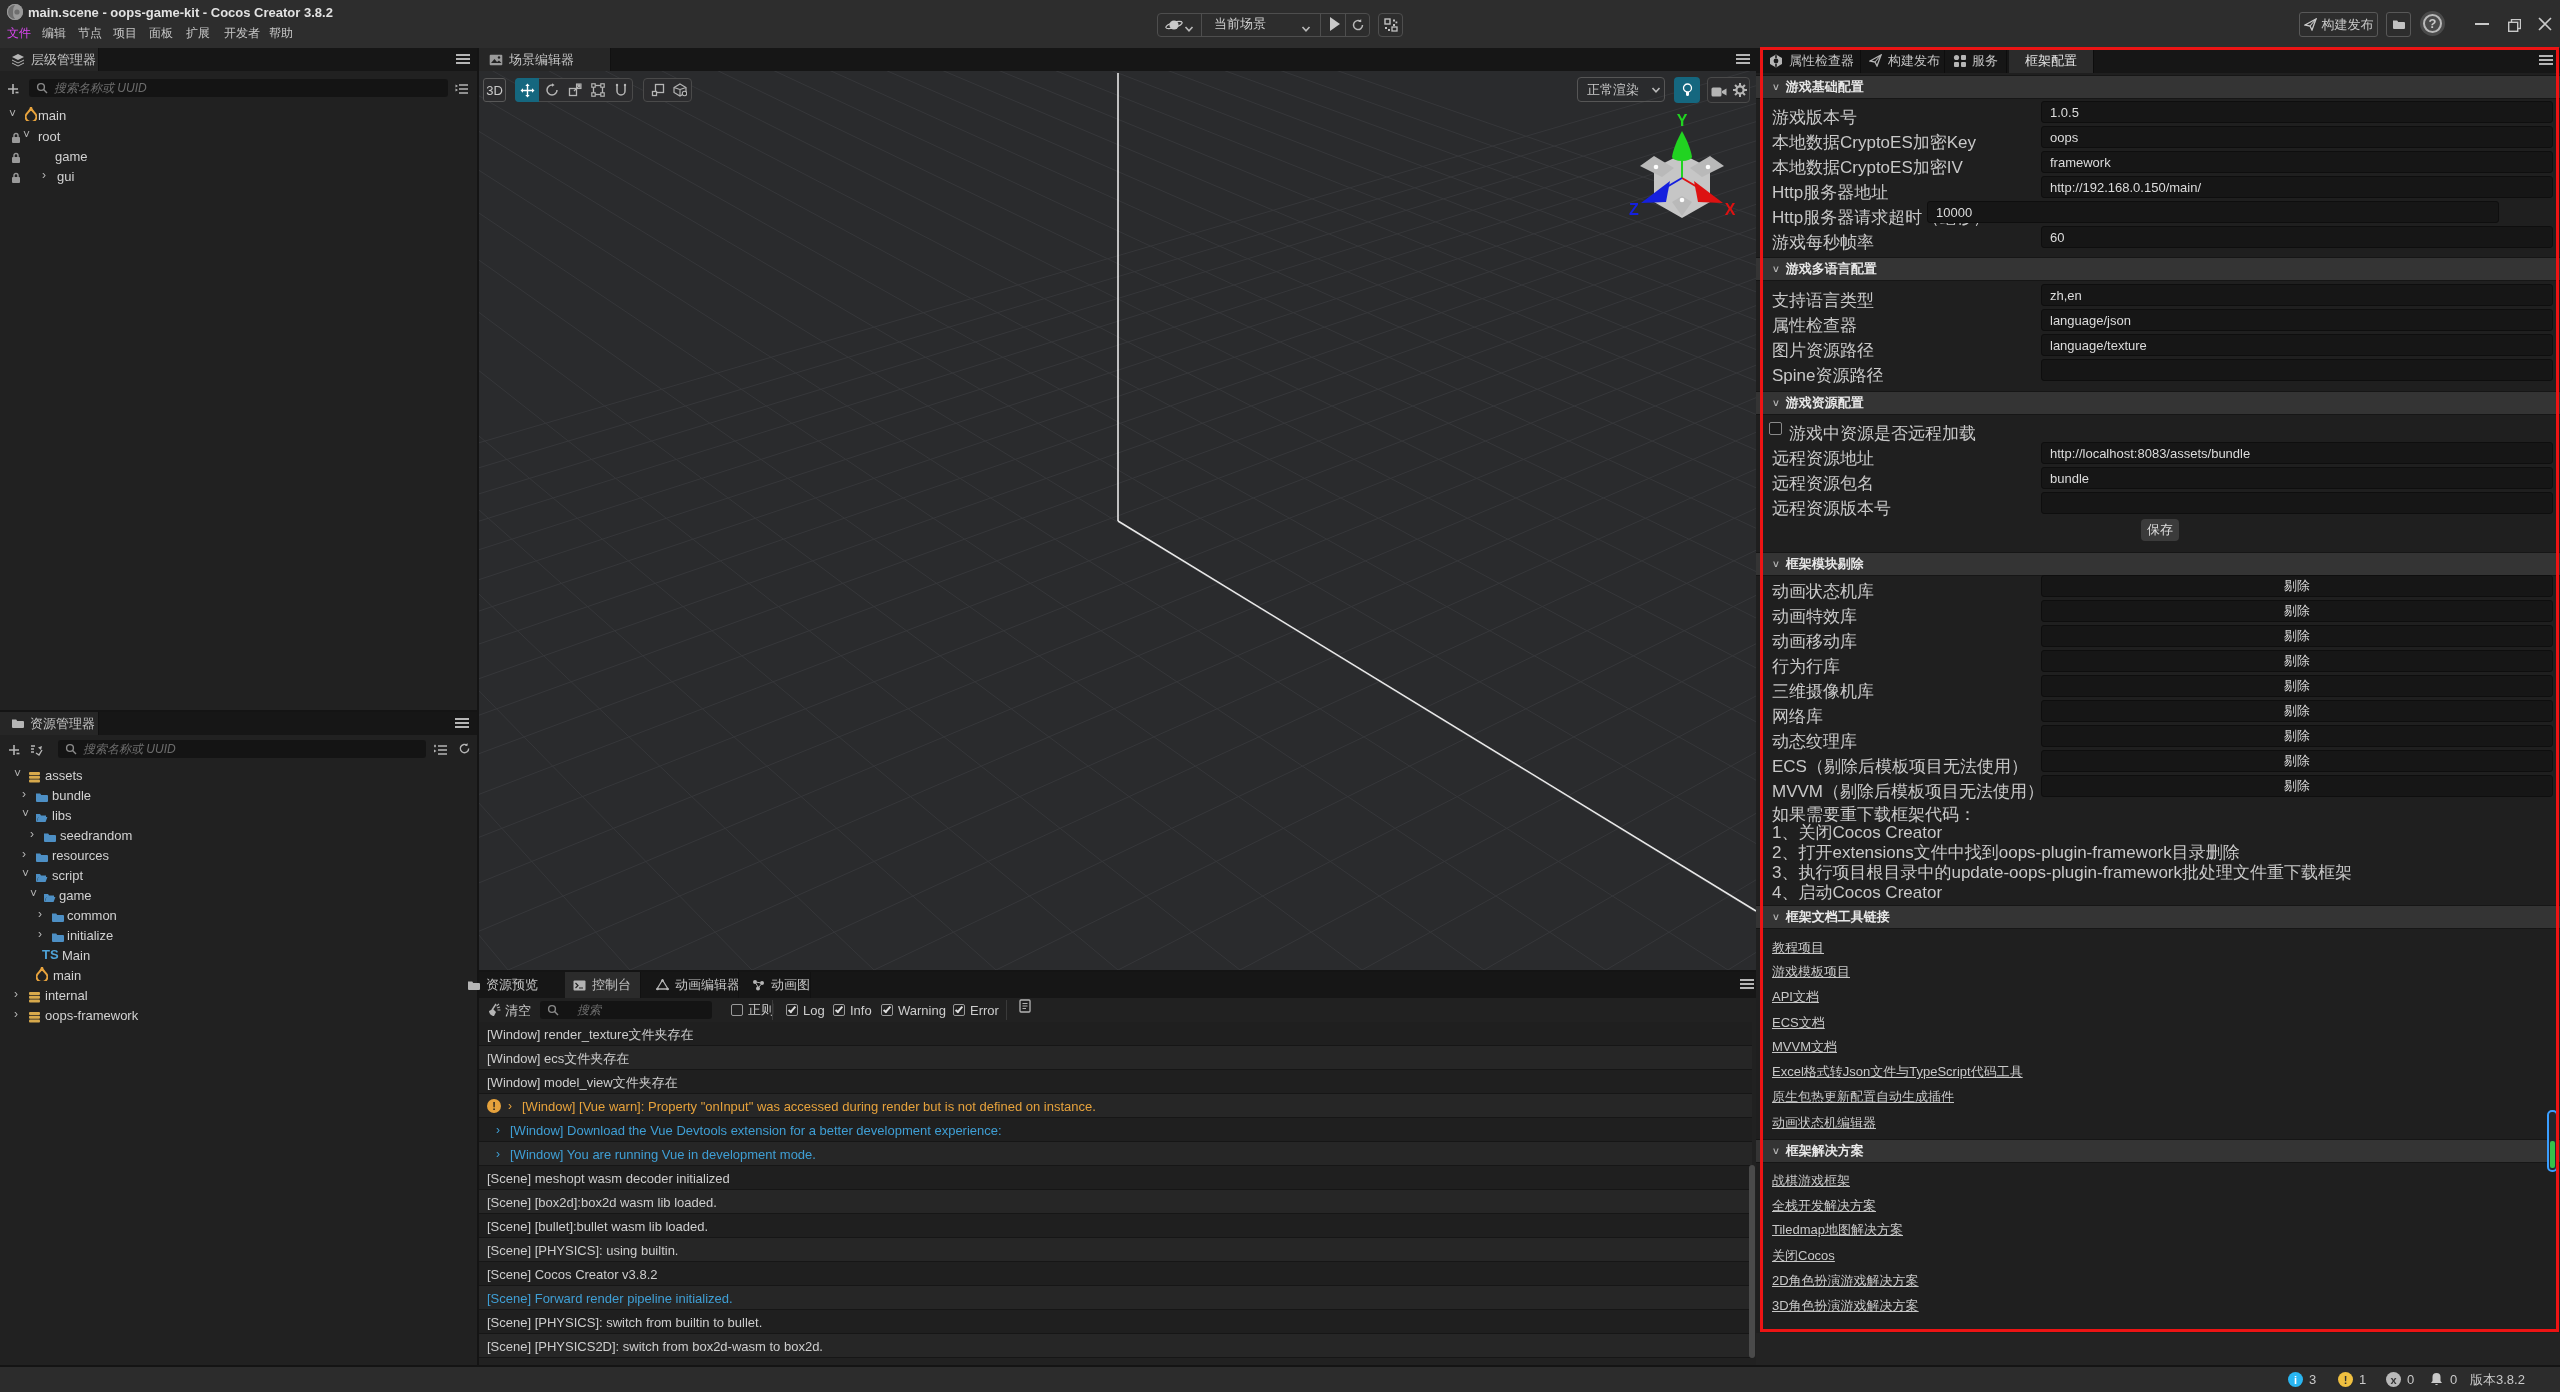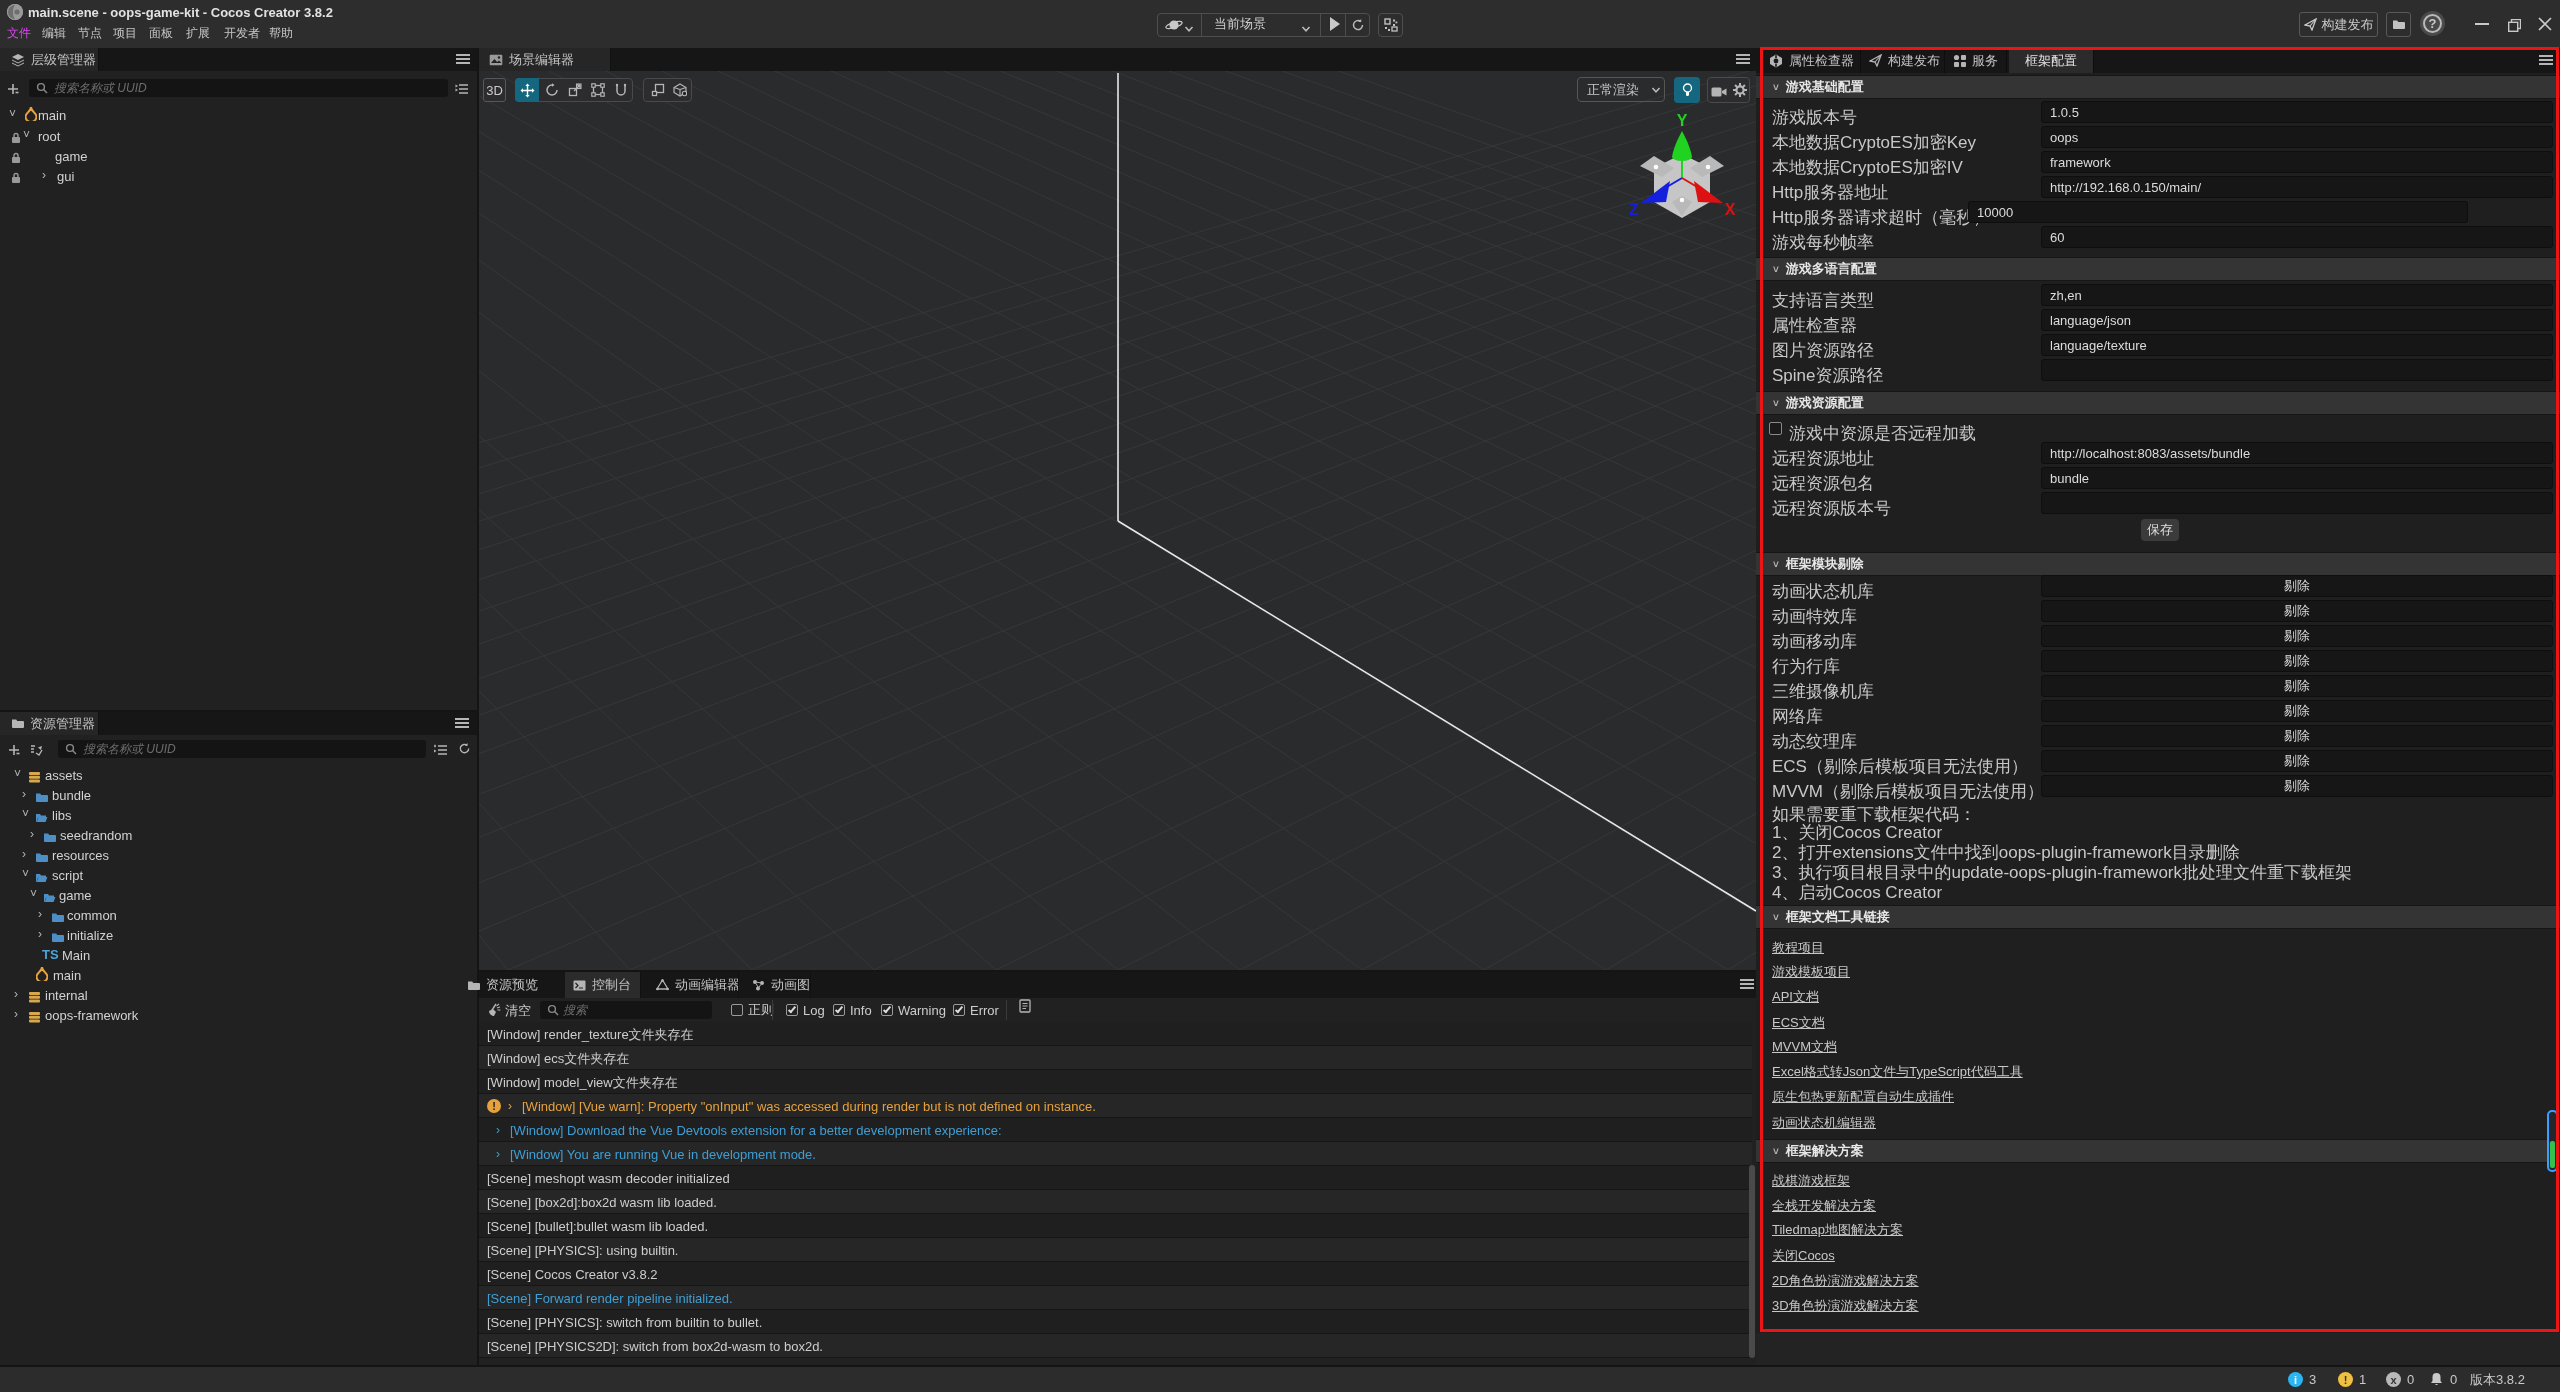--- a/index.html
+++ b/index.html
@@ -477,21 +477,21 @@
       <path d="M9 1 5 7" stroke="#b5b5b5" stroke-width="1.4"></path>
       <path d="M2 8l4-2 3 3-2 4c-2 0-5-2-5-5Z" fill="#b5b5b5"></path>
       <path d="M10 5l3-1M10.5 7l3 0M9.5 3.2 12 1" stroke="#b5b5b5" stroke-width="1.1"></path>
     </svg></div>
 <div class="a txt" style="left:505px;top:1004px;color:#c9c9c9;font-size:13px">清空</div>
 <div class="a" style="left:540px;top:1001px;width:172px;height:18px;background:#141414;border-radius:3px;display:flex;align-items:center;padding-left:7px">
     <svg width="12" height="12" viewBox="0 0 12 12">
       <circle cx="5" cy="5" r="3.4" stroke="#8a8a8a" stroke-width="1.4" fill="none"></circle>
       <path d="M7.6 7.6 11 11" stroke="#8a8a8a" stroke-width="1.4"></path>
     </svg>
-    <span style="color:#6c6c6c;font-size:12px;font-style:italic;margin-left:4px">搜索</span>
+    <span style="color:#6c6c6c;font-size:12px;font-style:italic;margin-left:18px">搜索</span>
   </div>
 <div class="a crow" style="left:723px;top:1002px;width:75px;height:16px"><span class="cb"></span>正则</div>
 <div class="a" style="left:772px;top:1000px;width:1px;height:20px;background:#3a3a3a"></div>
 <div class="a crow" style="left:786px;top:1002px;height:16px;padding-left:0"><span class="cb">
       <b></b>
     </span>Log</div>
 <div class="a crow" style="left:833px;top:1002px;height:16px;padding-left:0"><span class="cb">
       <b></b>
     </span>Info</div>
 <div class="a crow" style="left:881px;top:1002px;height:16px;padding-left:0"><span class="cb">
@@ -571,21 +571,21 @@
 <div class="a sec" style="left:1756px;top:75px;width:804px;height:24px;padding-left:17px"><span style="color:#b5b5b5;font-size:10px;margin-right:7px">˅</span>游戏基础配置</div>
 <div class="a lbl" style="left:1772px;top:106px">游戏版本号</div>
 <div class="a inp" style="left:2041px;top:101px;width:512px;height:22px">1.0.5</div>
 <div class="a lbl" style="left:1772px;top:131px">本地数据CryptoES加密Key</div>
 <div class="a inp" style="left:2041px;top:126px;width:512px;height:22px">oops</div>
 <div class="a lbl" style="left:1772px;top:156px">本地数据CryptoES加密IV</div>
 <div class="a inp" style="left:2041px;top:151px;width:512px;height:22px">framework</div>
 <div class="a lbl" style="left:1772px;top:181px">Http服务器地址</div>
 <div class="a inp" style="left:2041px;top:176px;width:512px;height:22px">http://192.168.0.150/main/</div>
 <div class="a lbl" style="left:1772px;top:206px">Http服务器请求超时（毫秒）</div>
-<div class="a inp" style="left:1968px;top:201px;width:500px;height:22px">10000</div>
+<div class="a inp" style="left:1927px;top:201px;width:572px;height:22px">10000</div>
 <div class="a lbl" style="left:1772px;top:231px">游戏每秒帧率</div>
 <div class="a inp" style="left:2041px;top:226px;width:512px;height:22px">60</div>
 <div class="a sec" style="left:1756px;top:257px;width:804px;height:24px;padding-left:17px"><span style="color:#b5b5b5;font-size:10px;margin-right:7px">˅</span>游戏多语言配置</div>
 <div class="a lbl" style="left:1772px;top:289px">支持语言类型</div>
 <div class="a inp" style="left:2041px;top:284px;width:512px;height:22px">zh,en</div>
 <div class="a lbl" style="left:1772px;top:314px">属性检查器</div>
 <div class="a inp" style="left:2041px;top:309px;width:512px;height:22px">language/json</div>
 <div class="a lbl" style="left:1772px;top:339px">图片资源路径</div>
 <div class="a inp" style="left:2041px;top:334px;width:512px;height:22px">language/texture</div>
 <div class="a lbl" style="left:1772px;top:364px">Spine资源路径</div>

